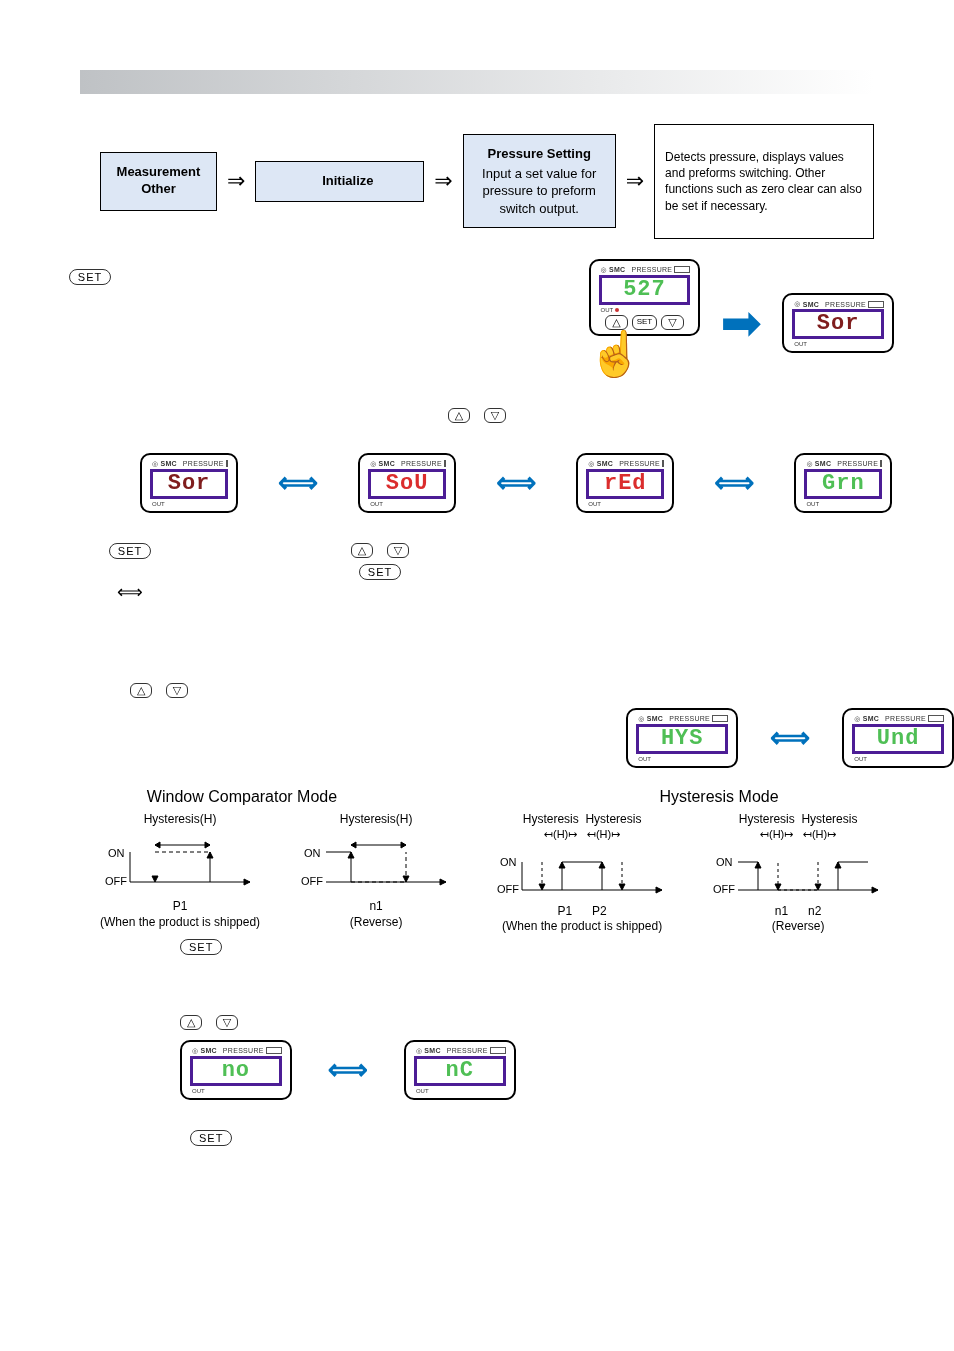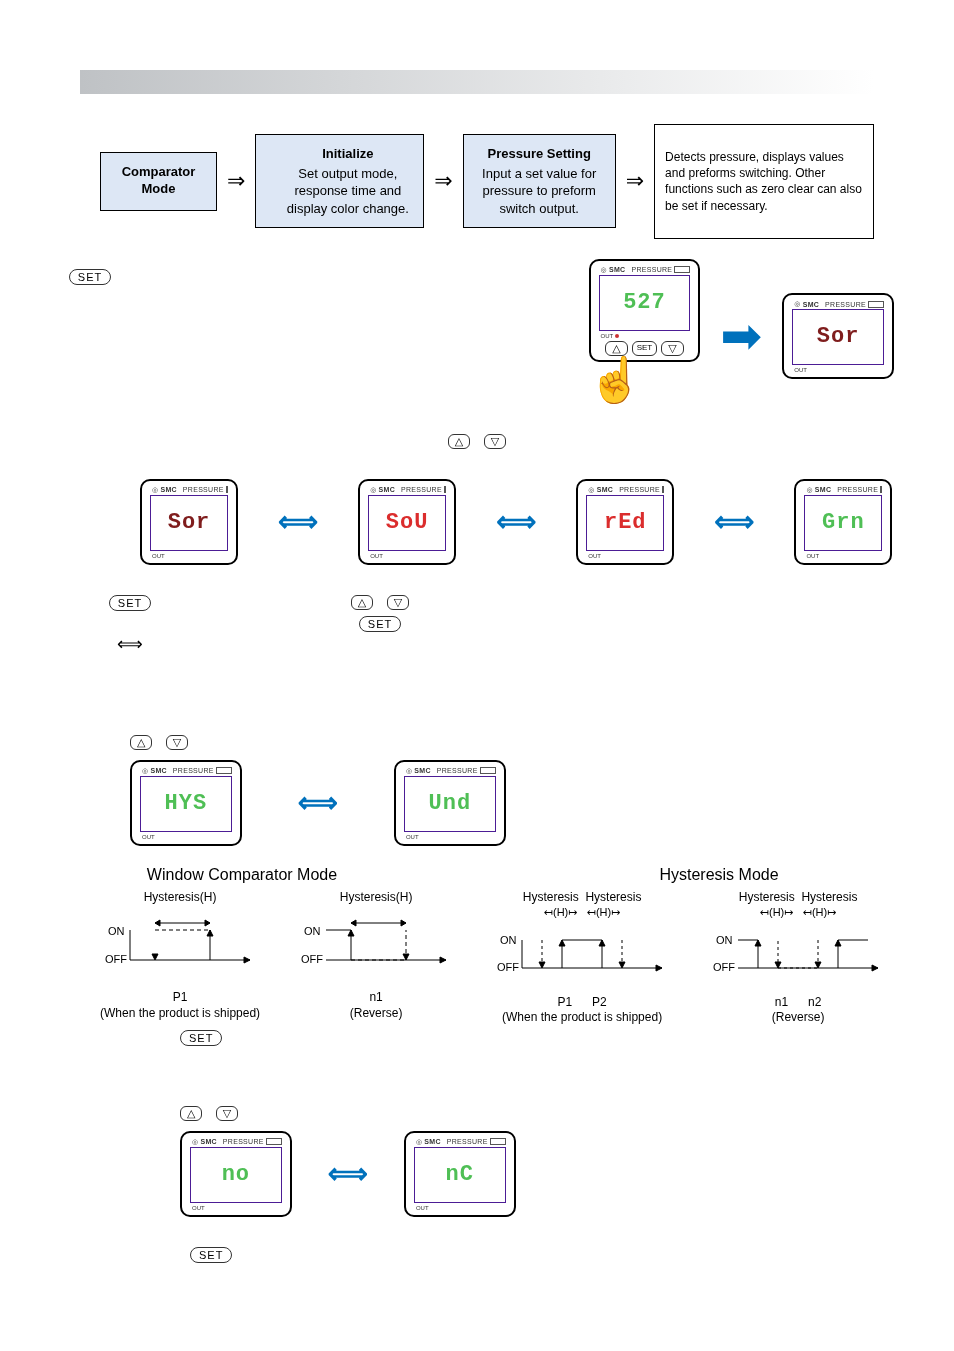--- a/index.html
+++ b/index.html
@@ -91,27 +91,27 @@
     padding-left: 2px;
     height: 10px;
     display: flex;
     align-items: center;
     gap: 2px;
   }
   .display-unit .hdr .bar {
     display:inline-block; border:1px solid #555; width:14px; height:5px; margin-left:auto;
   }
   .display-unit .screen {
-    border: 1px solid #4c1d95;
+    border: 3px solid #4c1d95;
     background: #fff;
     font-family: 'Courier New', monospace;
     font-size: 22px;
     font-weight: bold;
     letter-spacing: 1px;
-    padding: 16px 4px;
+    padding: 1px 4px;
     line-height: 1;
     min-width: 56px;
   }
   .display-unit .out {
     font-size: 6px;
     text-align: left;
     padding: 2px 0 0 2px;
     color:#333;
   }
   .green { color: #4fbf55; }
@@ -147,40 +147,39 @@
     display:flex;
     gap: 40px;
     margin-top: 6px;
     align-items:flex-start;
   }
   .graph {
     font-size: 11px;
     line-height: 1.3;
   }
   .graph svg { display:block; }
-  .graph .cap { text-align:center; margin-top:15px; font-size:12px;}
+  .graph .cap { text-align:center; margin-top:2px; font-size:12px;}
   .graph .sub { text-align:center; font-size:12px;}
   .small-note { font-size:7px; letter-spacing:0.3px; }
 
 </style>
 </head>
 <body>
 
 <div class="page">
 
   <div class="titlebar"></div>
 
   <div class="flow-row">
     <div class="flow-box" style="width:110px;">
-      <span class="title">Comparator Mode</span>
+      <span class="title">Measurement Other</span>
     </div>
     <span class="big-arrow-right"></span>
     <div class="flow-box" style="width:150px;padding-left:24px;">
       <span class="title">Initialize</span>
-      <span>Set output mode, response time and display color change.</span>
     </div>
     <span class="big-arrow-right"></span>
     <div class="flow-box" style="width:150px;text-align:center;">
       <span class="title">Pressure Setting</span>
       <span>Input a set value for pressure to preform switch output.</span>
     </div>
     <span class="big-arrow-right"></span>
     <div class="flow-box white" style="width:220px;">
       <span>Detects pressure, displays values and preforms switching. Other functions such as zero clear can also be set if necessary.</span>
     </div>
@@ -267,21 +266,21 @@
       </div>
     </div>
   </div>
 
   <div style="padding:80px 0 0 130px;">
     <div style="margin-bottom:6px;">
       <span class="small-btn">△</span>
       &nbsp;&nbsp;
       <span class="small-btn">▽</span>
     </div>
-    <div class="row" style="gap:56px;">
+    <div class="row" style="gap:32px;justify-content:flex-end;">
       <div class="display-unit">
         <div class="hdr"><span class="small-note">◎</span><b class="small-note">SMC</b>&nbsp;<span class="small-note">PRESSURE</span><span class="bar"></span></div>
         <div class="screen green">HYS</div>
         <div class="out">OUT</div>
       </div>
       <span class="dbl-arrow">⟺</span>
       <div class="display-unit">
         <div class="hdr"><span class="small-note">◎</span><b class="small-note">SMC</b>&nbsp;<span class="small-note">PRESSURE</span><span class="bar"></span></div>
         <div class="screen green">Und</div>
         <div class="out">OUT</div>

